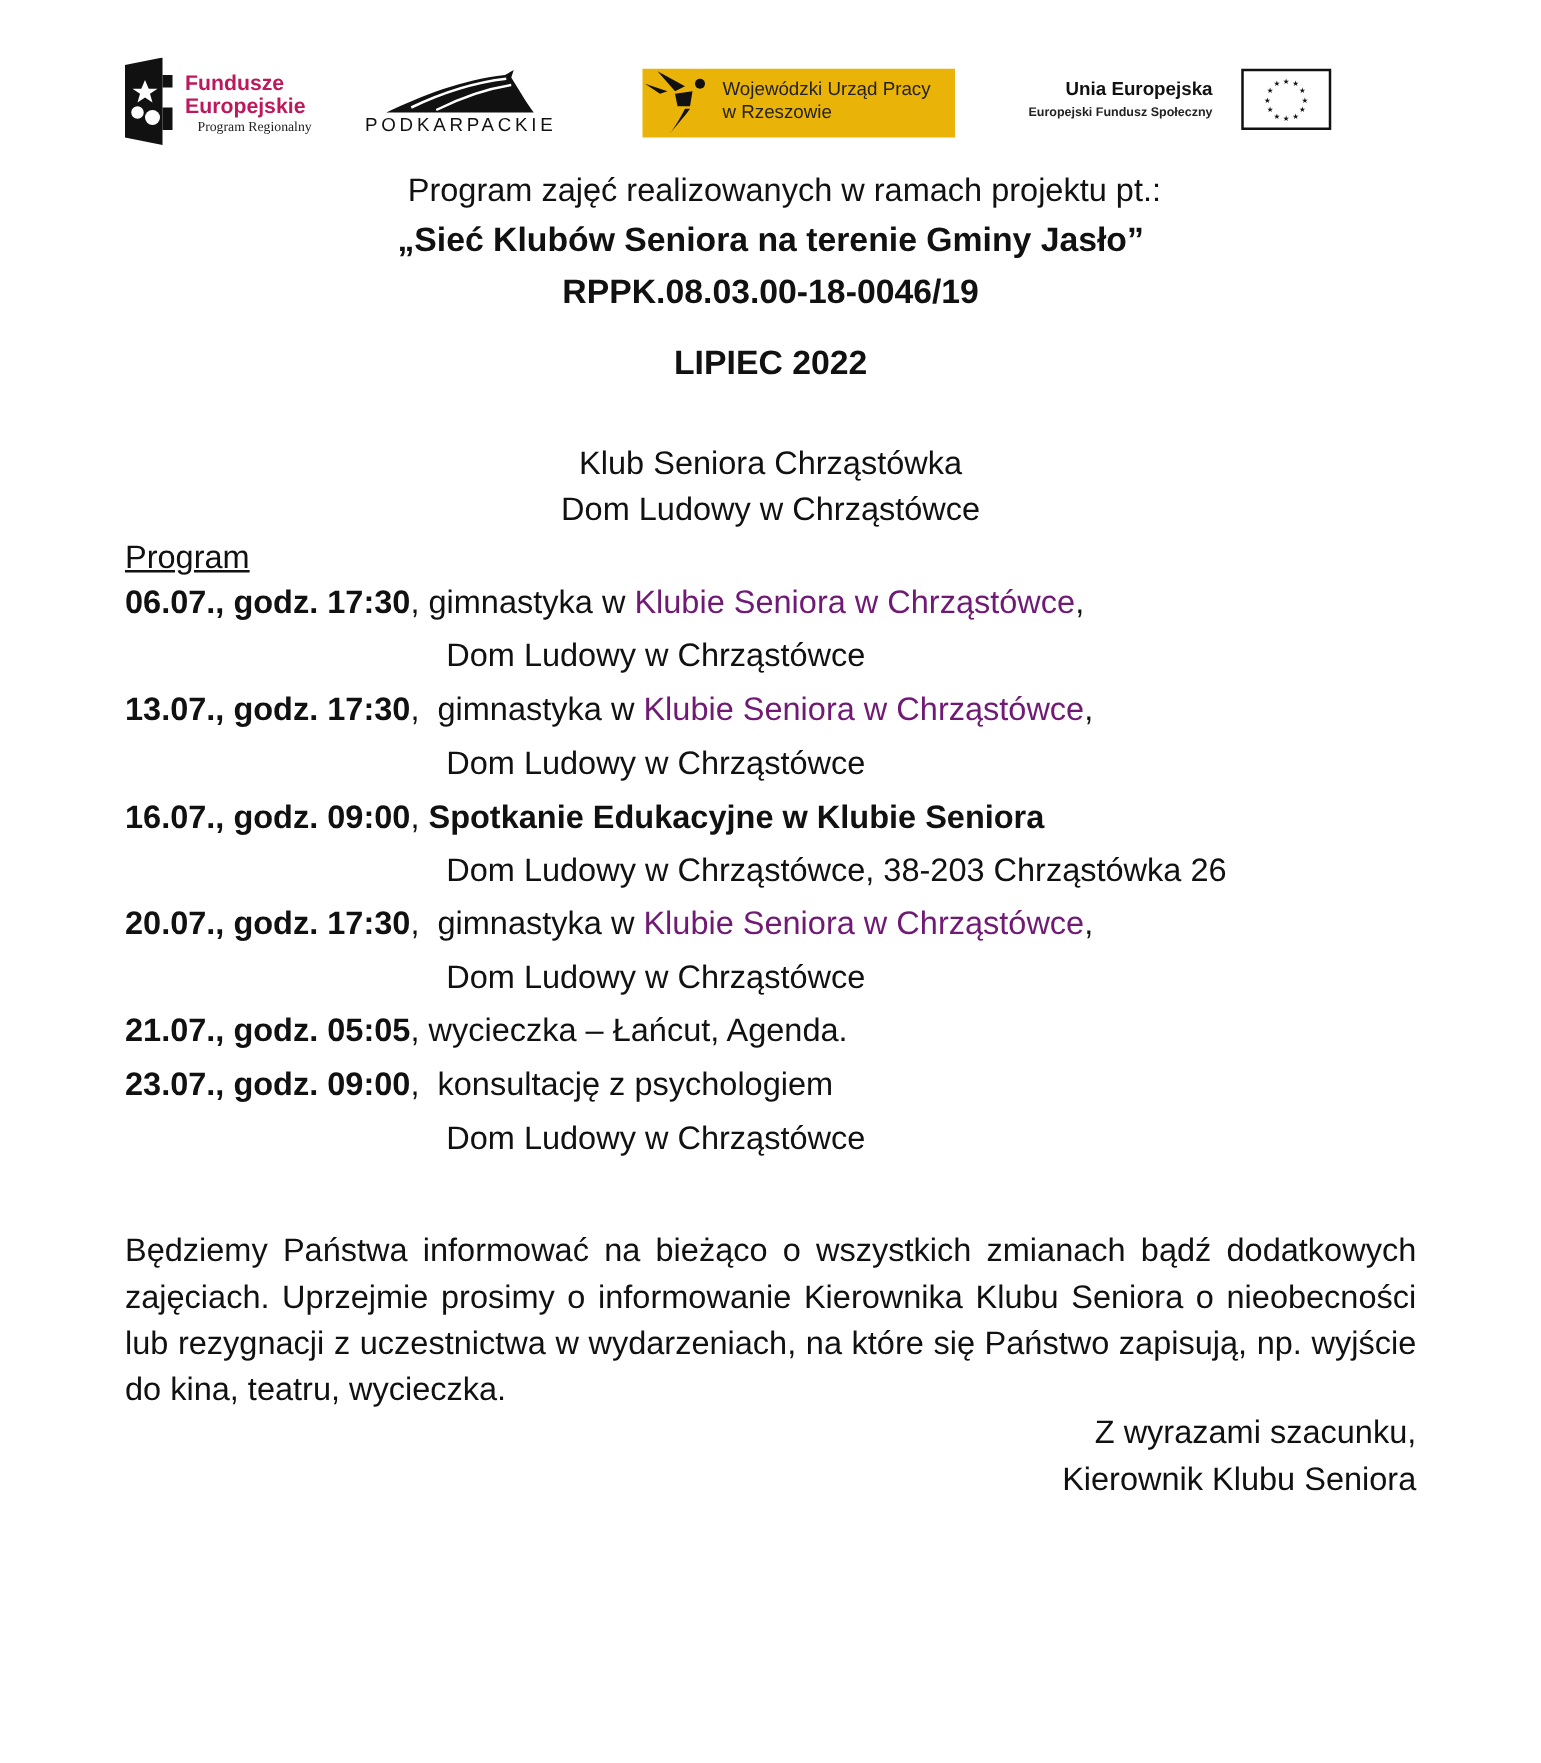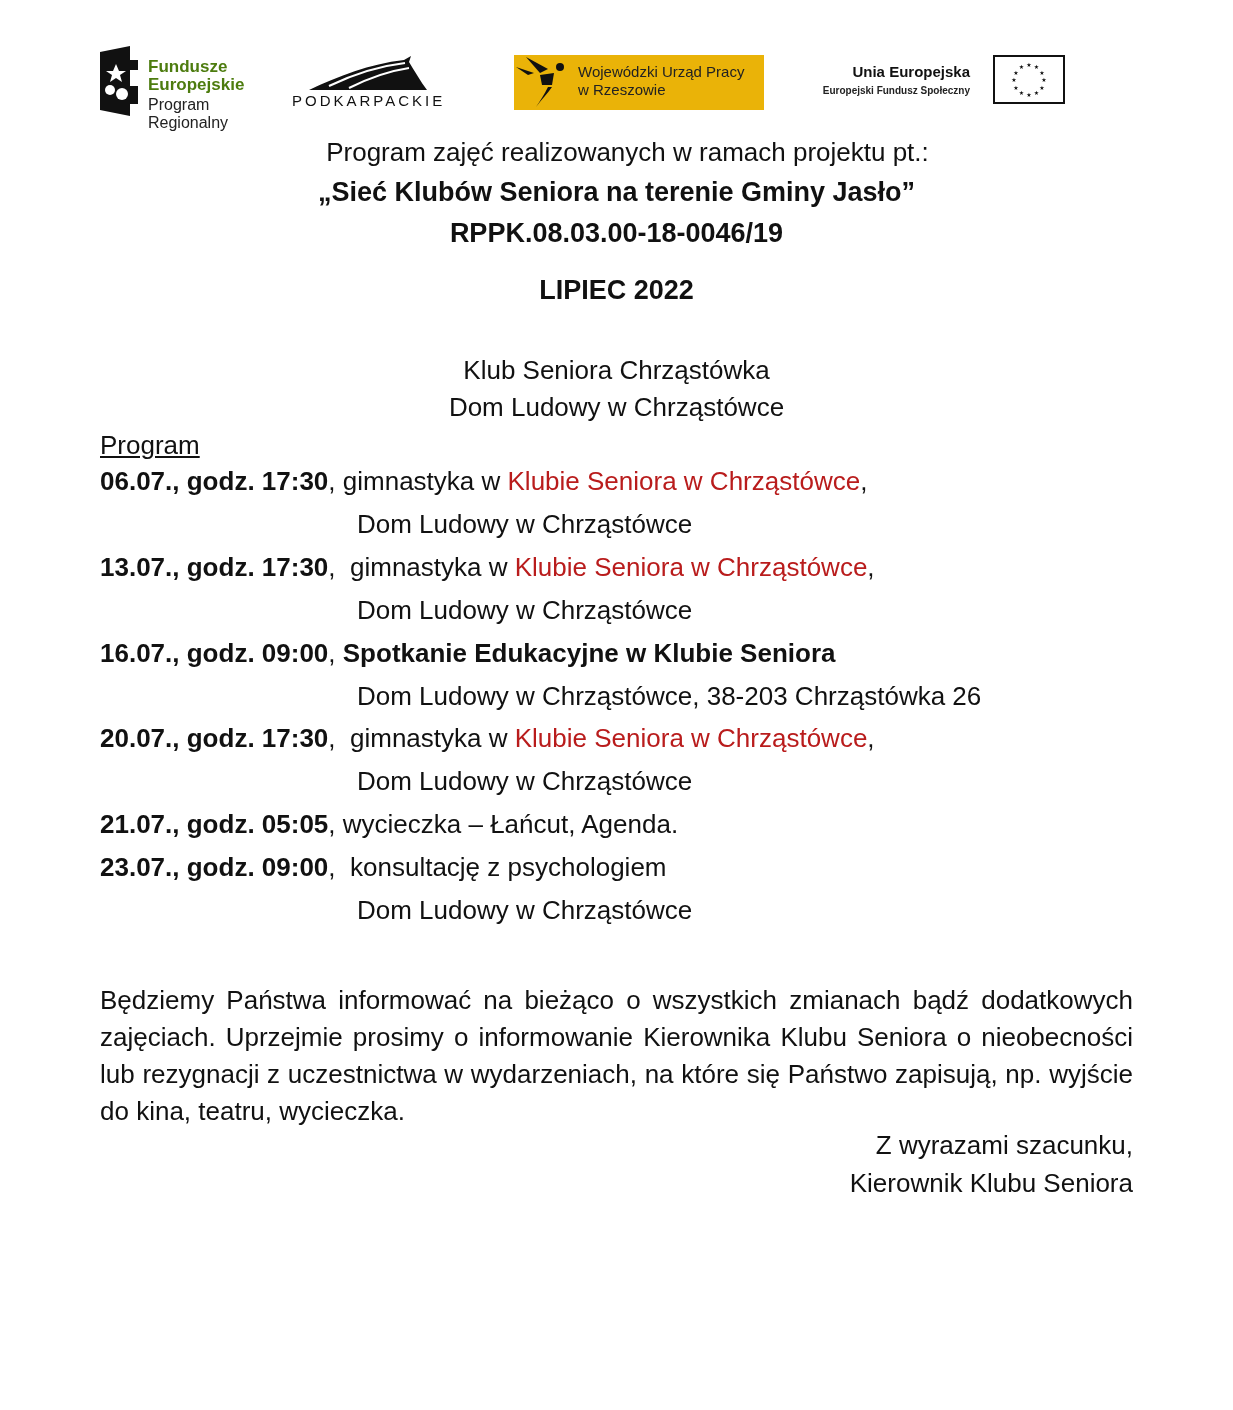--- a/index.html
+++ b/index.html
@@ -3,22 +3,22 @@
 <meta charset="utf-8">
 <style>
   html, body { margin: 0; padding: 0; background: #ffffff; }
   body { width: 1233px; height: 1410px; position: relative; overflow: hidden;
          font-family: "Liberation Sans Narrow", "Liberation Sans", sans-serif; color: #111; }
 
   
   .logo { position: absolute; }
   .logo-fe { left: 82px; top: 30px; width: 190px; height: 100px; background: #fff; }
   .logo-fe svg { position: absolute; left: 14px; top: 16px; }
-  .logo-fe .t1 { position: absolute; left: 66px; top: 28px; font-size: 17px; font-weight: bold; line-height: 18px; font-family: "Liberation Sans", sans-serif; color:#4d7c0f; }
-  .logo-fe .t2 { position: absolute; left: 66px; top: 66px; font-size: 16px; font-family: Liberation Sans, sans-serif; color:#222; }
+  .logo-fe .t1 { position: absolute; left: 66px; top: 28px; font-size: 17px; font-weight: bold; line-height: 18px; font-family: "Liberation Sans", sans-serif; color:#be185d; }
+  .logo-fe .t2 { position: absolute; left: 76px; top: 66px; font-size: 11px; font-family: Liberation Serif, serif; color:#222; }
   .logo-pk { left: 284px; top: 50px; width: 170px; height: 64px; }
   .logo-pk svg { position: absolute; left: 25px; top: 6px; }
   .logo-pk .t { position: absolute; left: 8px; top: 42px; font-size: 15px; letter-spacing: 3px; font-family: "Liberation Sans", sans-serif; color:#111; }
   .logo-wup { left: 514px; top: 55px; width: 250px; height: 55px; background:#eab308; }
   .logo-wup svg { position: absolute; left: 0; top: 0; }
   .logo-wup .t { position: absolute; left: 64px; top: 8px; font-size: 15px; line-height: 18px; font-family: "Liberation Sans", sans-serif; color:#222; }
   .logo-ue { left: 800px; top: 55px; width: 265px; height: 55px; }
   .logo-ue .t1 { position: absolute; right: 95px; top: 8px; font-size: 15px; font-weight: bold; font-family: "Liberation Sans", sans-serif; color:#111; white-space:nowrap; }
   .logo-ue .t2 { position: absolute; right: 95px; top: 30px; font-size: 10px; font-family: "Liberation Sans", sans-serif; color:#222; white-space:nowrap;font-weight:bold; }
   .logo-ue .flag { position: absolute; right: 0; top: 0; width: 72px; height: 49px; border: 2px solid #111; box-sizing: border-box; }
@@ -29,21 +29,21 @@
   .hdr1 { top: 137px; font-size: 26px; margin-left: 11px; }
   .hdr2 { top: 177px; font-size: 27px; font-weight: bold; }
   .hdr3 { top: 218px; font-size: 27px; font-weight: bold; }
   .hdr4 { top: 275px; font-size: 27px; font-weight: bold; }
   .club1 { top: 355px; font-size: 26px; }
   .club2 { top: 392px; font-size: 26px; }
 
   .agenda-label { position: absolute; left: 100px; top: 430px; font-size: 26px; text-decoration: underline; }
   .ag { position: absolute; left: 100px; font-size: 26px; line-height: 30px; white-space: nowrap; }
   .ag b { font-weight: bold; }
-  .grey { color: #b91c1c; }
+  .grey { color: #701a75; }
   .indent { position: absolute; left: 357px; font-size: 26px; white-space: nowrap; }
 
   .para { position: absolute; left: 100px; top: 982px; width: 1033px; font-size: 26px; line-height: 37px; text-align: justify; }
   .sign { position: absolute; right: 100px; text-align: right; font-size: 26px; white-space: nowrap; }
 </style>
 </head>
 <body>
 
 <div class="logo logo-fe">
   <svg width="44" height="70" viewBox="0 0 44 70">

